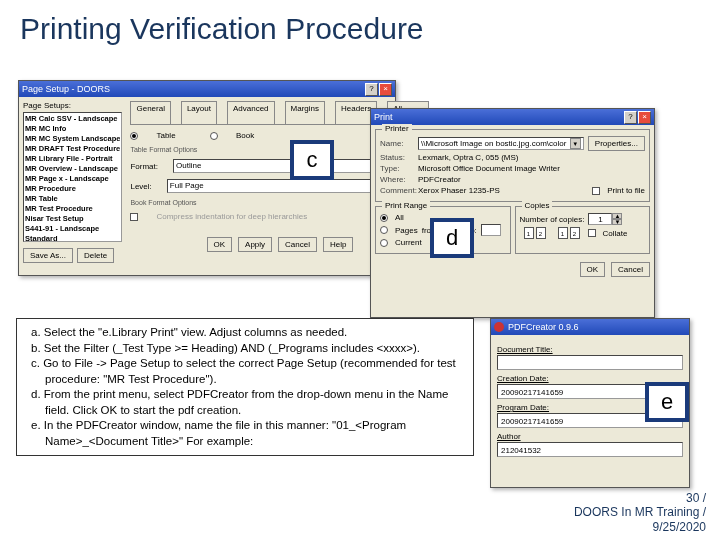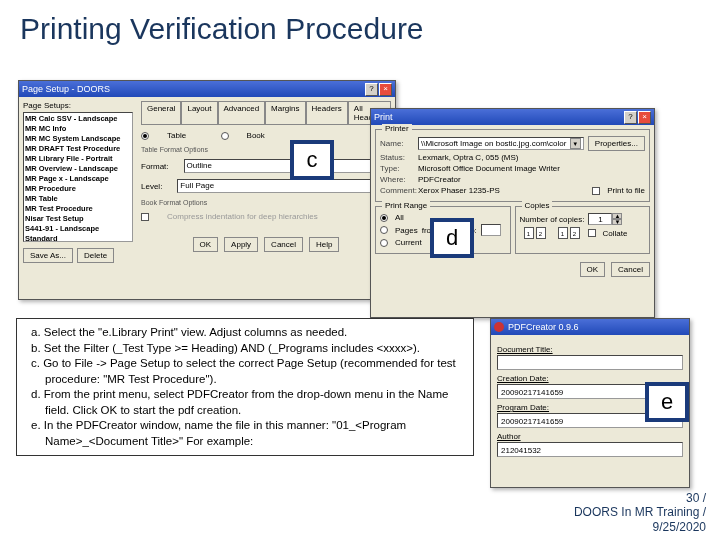--- a/index.html
+++ b/index.html
@@ -45,21 +45,21 @@
     border-right-color: #555; border-bottom-color: #555;
     margin-left: 1px;
     font-size: 8px;
     text-align: center;
     line-height: 10px;
     color: #000;
   }
   .winbtn.close { background: #e74c3c; color:#fff; }
 
   
-  .pagesetup { top: 80px; left: 18px; width: 378px; height: 220px; }
+  .pagesetup { top: 80px; left: 18px; width: 378px; height: 196px; }
   .pagesetup .body { display:flex; height: calc(100% - 16px); }
   .ps-left {
     width: 118px;
     padding: 4px;
   }
   .ps-left .grp-label { font-size: 8px; margin-bottom: 2px; }
   .ps-list {
     border: 1px inset #999;
     background: #fff;
     height: 130px;
@@ -74,21 +74,21 @@
   .ps-left .btns button, .dlg-btn {
     font-size: 8px;
     background: #ece9d8;
     border: 1px solid #888;
     padding: 2px 6px;
   }
   .ps-right {
     flex:1;
     padding: 4px;
   }
-  .tabs { display:flex; gap:0; font-size:8px; border-bottom:1px solid #888; }
+  .tabs { display:flex; gap:10px; font-size:8px; border-bottom:1px solid #888; }
   .tabs span { padding:2px 5px; border:1px solid #888; border-bottom:none; background:#ece9d8; }
   .ps-right .row { display:flex; align-items:center; gap:15px; margin:6px 0; font-size:8px;}
   .ps-right .field { background:#fff; border:1px inset #999; height:14px; flex:1; padding:0 2px; line-height:14px; font-size:8px;}
   .radio { width:8px;height:8px;border:1px solid #555;border-radius:50%;display:inline-block;margin-right:3px;background:#fff;}
   .radio.on::after{content:"";display:block;width:4px;height:4px;background:#000;border-radius:50%;margin:1px;}
   .cb { width:8px;height:8px;border:1px solid #555;display:inline-block;margin-right:3px;background:#fff;}
   .ps-right .actions { display:flex; gap:6px; justify-content:center; margin-top:16px;}
 
   
   .printdlg { top: 108px; left: 370px; width: 285px; height: 210px; }

